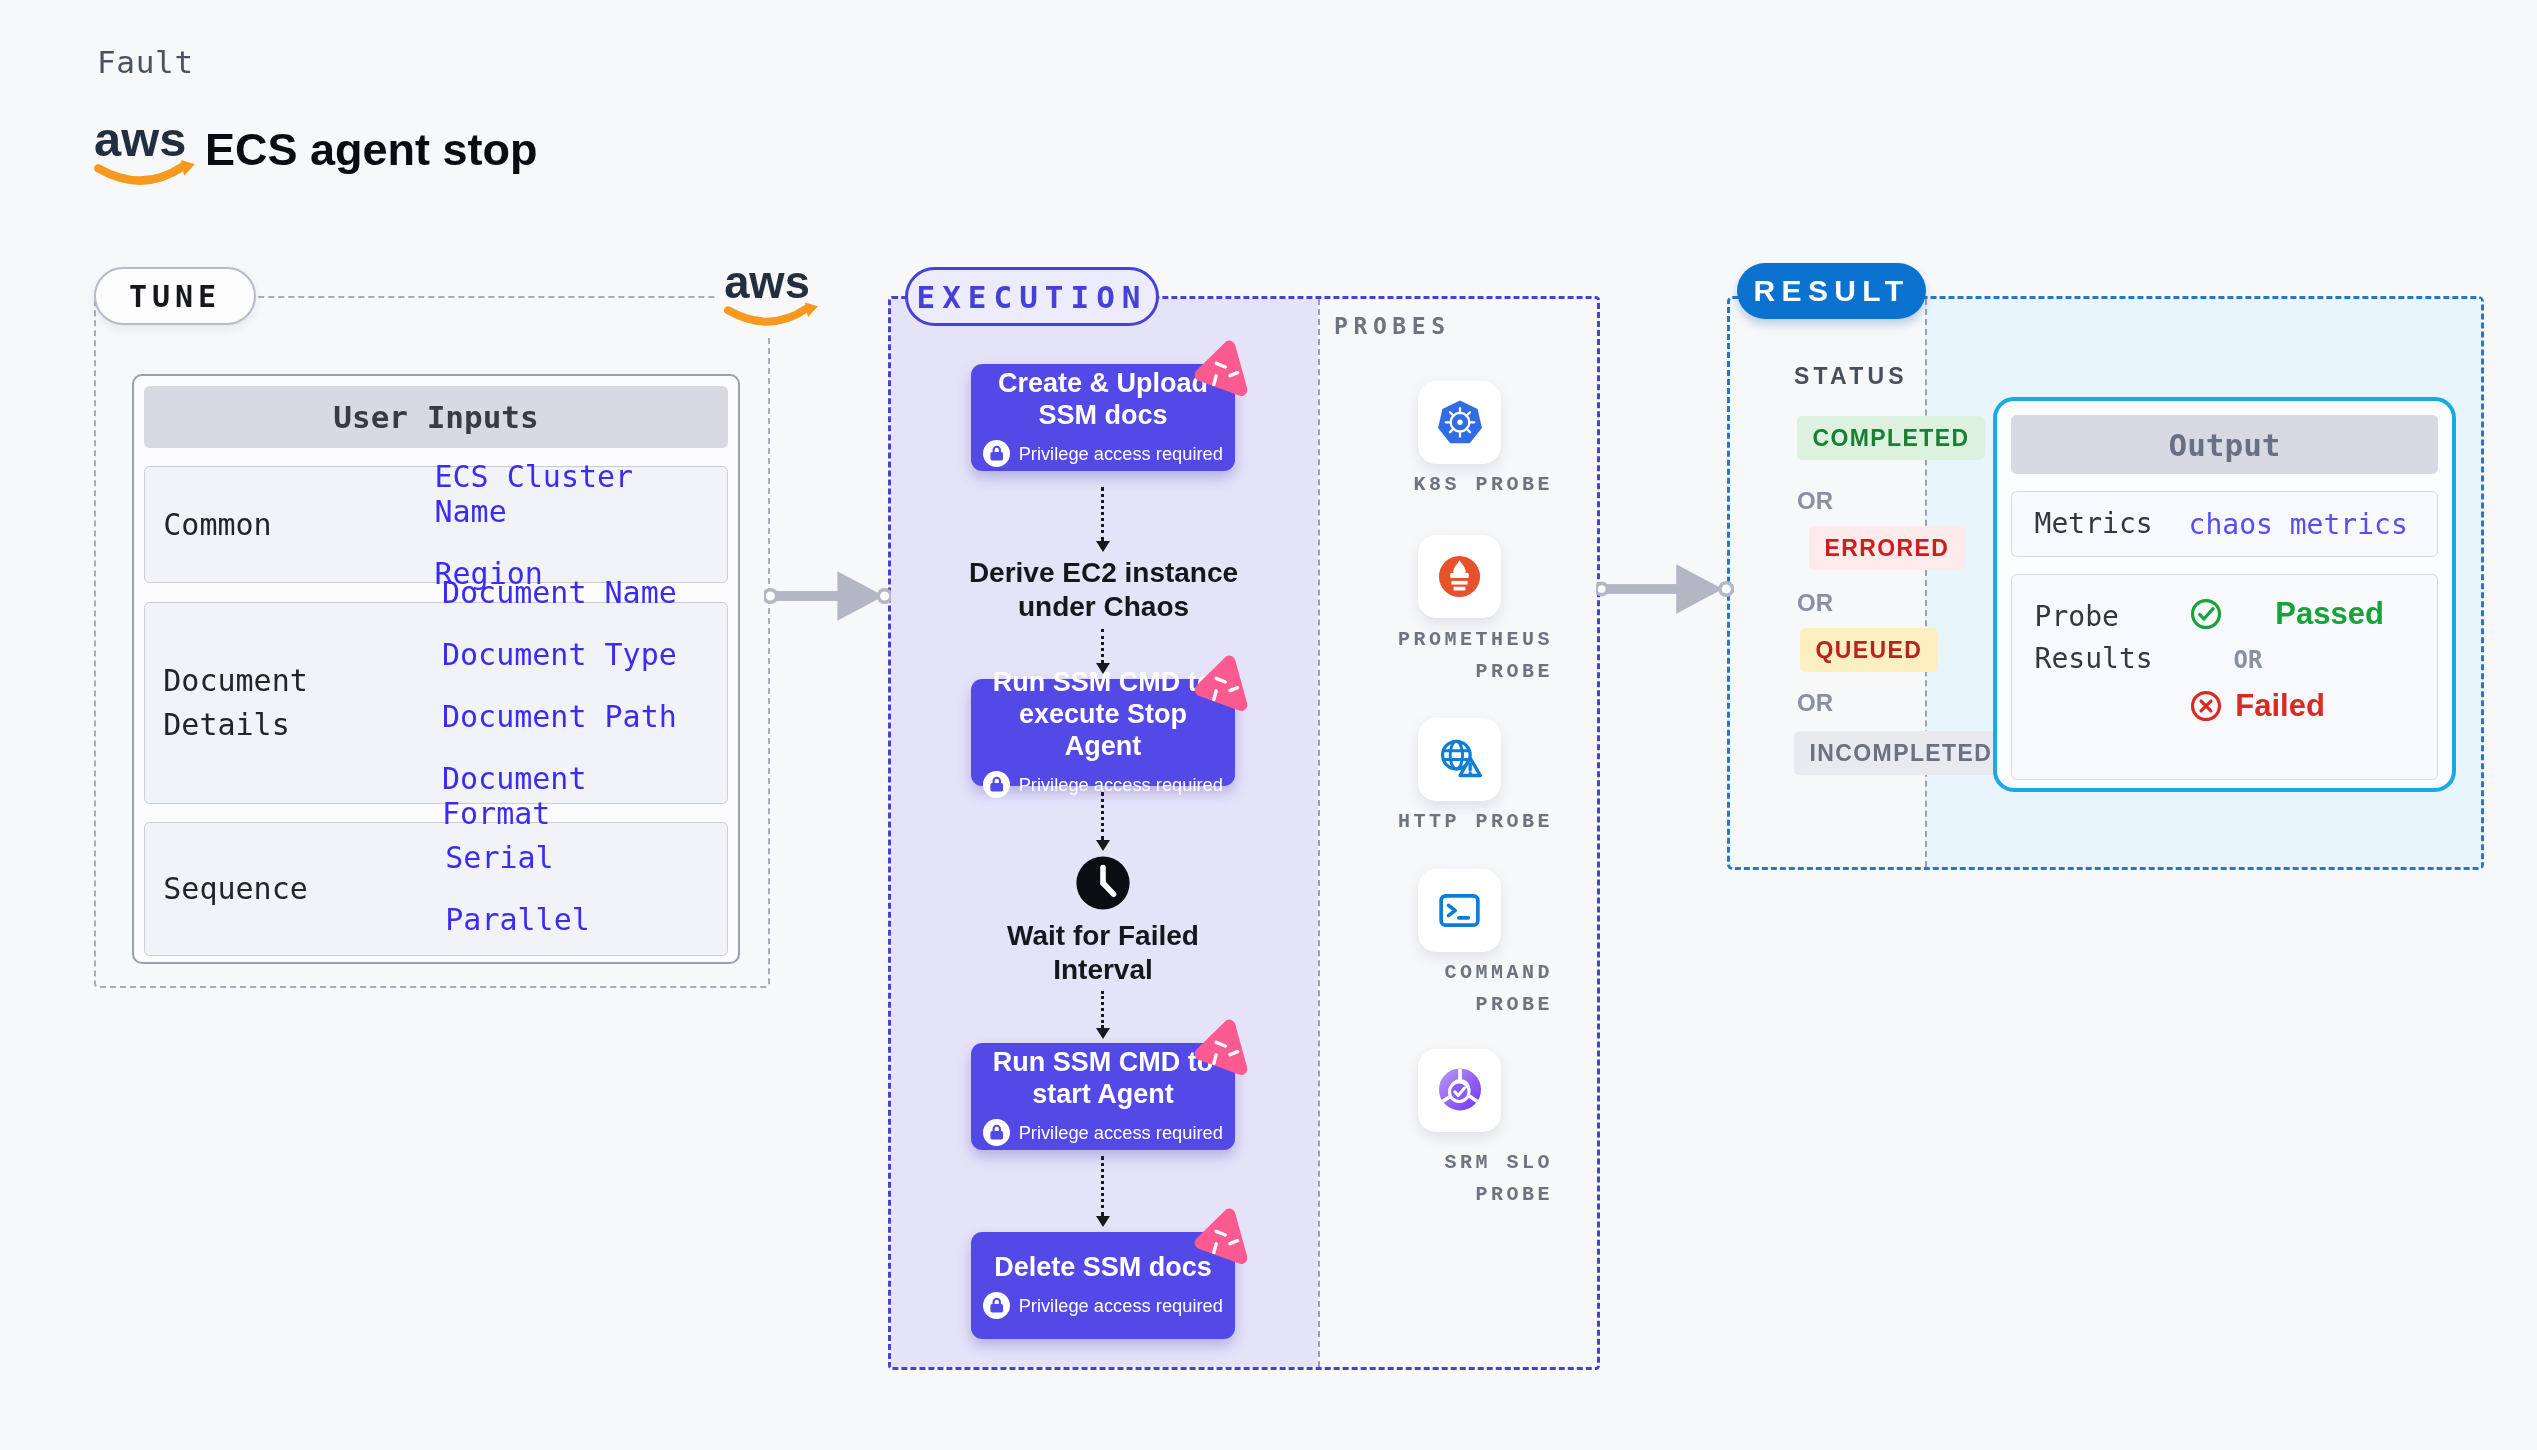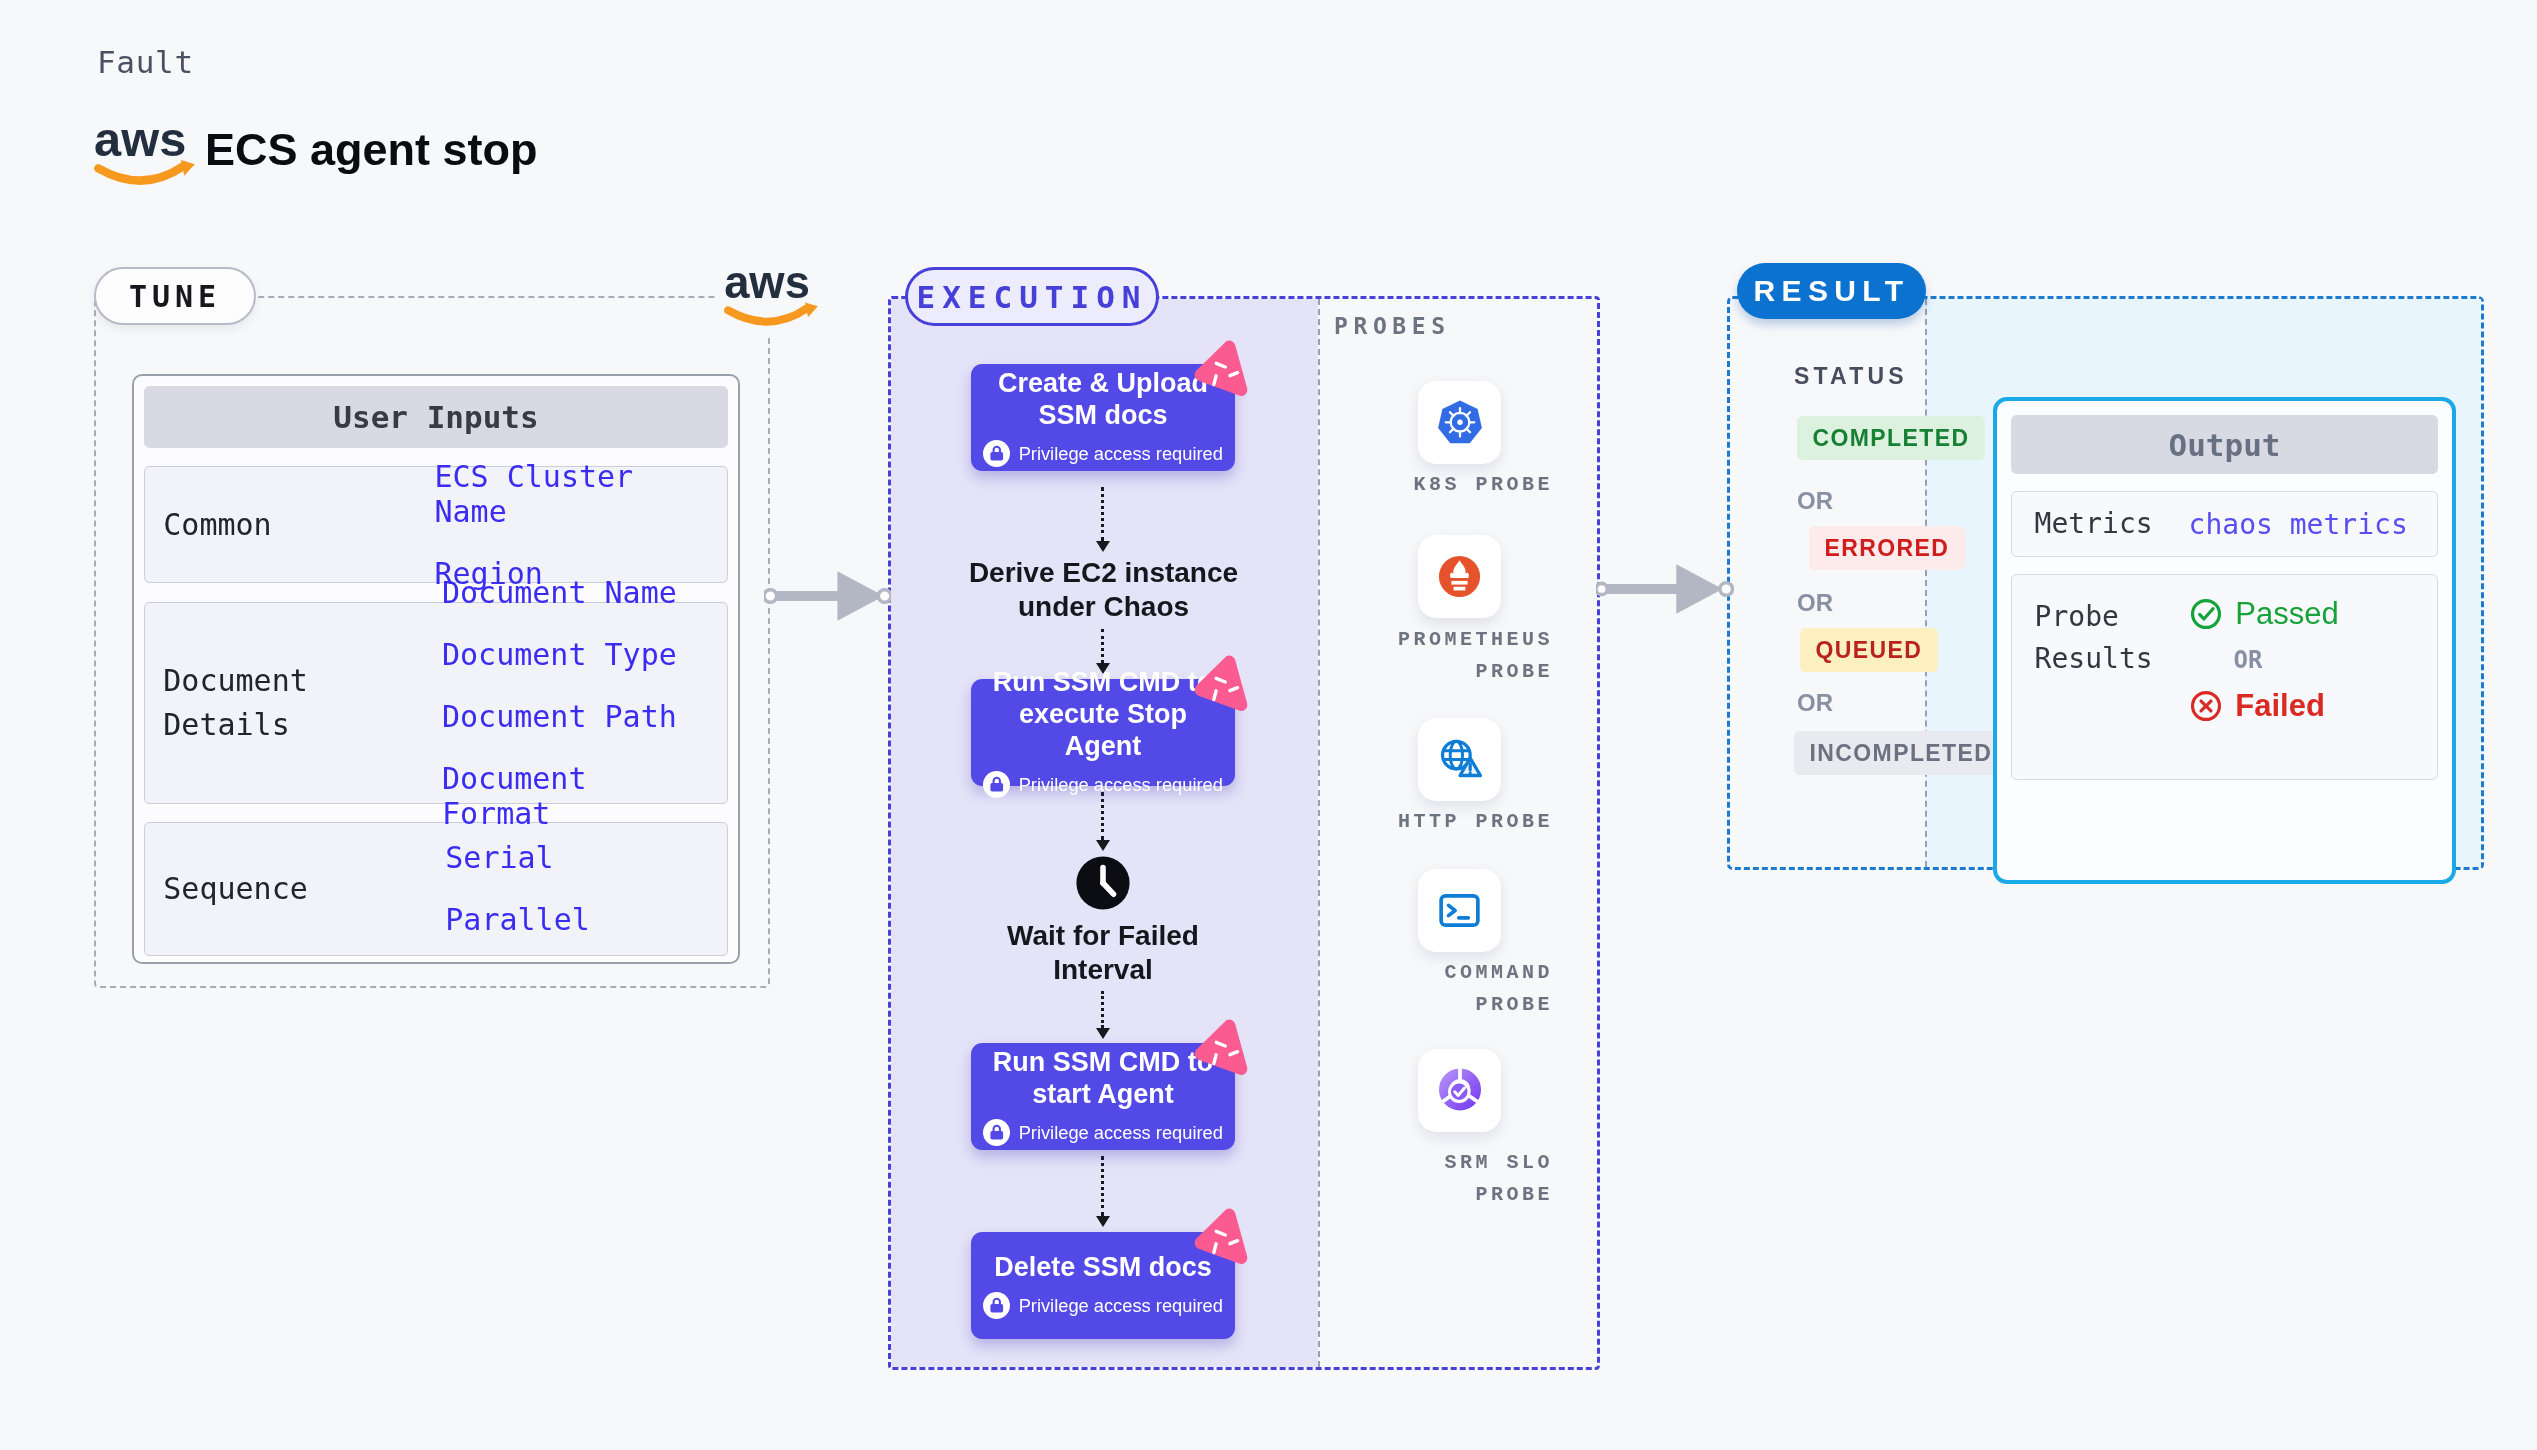--- a/index.html
+++ b/index.html
@@ -69,32 +69,32 @@
             justify-content:center;color:#fff;font-size:30px;font-weight:bold;letter-spacing:6.4px;z-index:4;
             box-shadow:0 5.6px 10px rgba(12,80,160,.25);}
   .status-label{left:1794px;top:363px;font-size:23px;font-weight:bold;color:#474e5d;letter-spacing:4.2px;}
   .badge{display:inline-block;font-size:23px;font-weight:bold;letter-spacing:1.4px;padding:8.5px 15.5px;border-radius:5.6px;}
   .tone-green{background:#dcf2df;color:#178034;}
   .tone-red{background:#fdeaea;color:#cf1d1d;}
   .tone-yellow{background:#fcefc0;color:#b92220;}
   .tone-gray{background:#e9eaef;color:#6b7180;}
   .or-lbl{font-size:24px;font-weight:600;color:#8a90a4;}
 
-  .out-card{left:1993px;top:397px;width:463px;height:487px;background:#fcfdff;border:4.2px solid #18a9e6;border-radius:14px;
+  .out-card{left:1993px;top:397px;width:463px;height:395px;background:#fcfdff;border:4.2px solid #18a9e6;border-radius:21px;
             box-sizing:border-box;padding:14px;z-index:3;}
   .out-head{height:59px;background:#d8dae3;border-radius:5.6px;display:flex;align-items:center;justify-content:center;
             font-size:31px;font-weight:600;color:#687083;font-family:"DejaVu Sans Mono",monospace;}
   .out-row{margin-top:17px;border:1.4px solid #d6d9e3;background:#f8f9fc;border-radius:5.6px;box-sizing:border-box;display:flex;}
   .row-metrics{height:66px;align-items:center;padding:0 22.6px;}
   .row-probe{height:206px;padding:21px 22.6px;}
   .out-lbl{width:134px;font-size:28px;color:#34373f;line-height:1.5;font-family:"DejaVu Sans Mono",monospace;}
   .out-val{font-size:28px;color:#584ef2;font-weight:500;margin-left:20px;font-family:"DejaVu Sans Mono",monospace;}
   .pr-col{display:flex;flex-direction:column;gap:14px;margin-left:20px;}
   .pr-line{display:flex;align-items:center;gap:12.7px;}
-  .pr-pass{font-size:31px;font-weight:normal;color:#17a23a;}
+  .pr-pass{font-size:31px;font-weight:bold;color:#17a23a;margin-left:40px;}
   .pr-fail{font-size:31px;font-weight:bold;color:#d92b23;}
   .pr-or{font-size:24px;font-weight:600;color:#8a90a4;margin-left:45px;font-family:"DejaVu Sans Mono",monospace;}
 </style>
 </head>
 <body>
 
 <div class="canvas">
 
   <div class="abs kicker mono">Fault</div>
 

